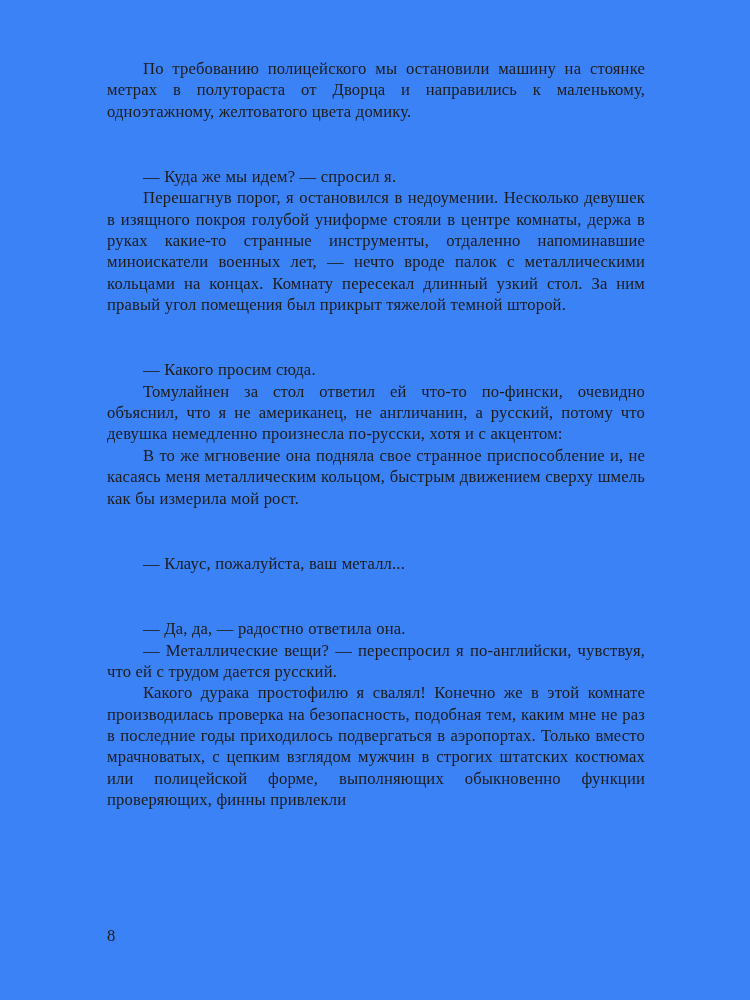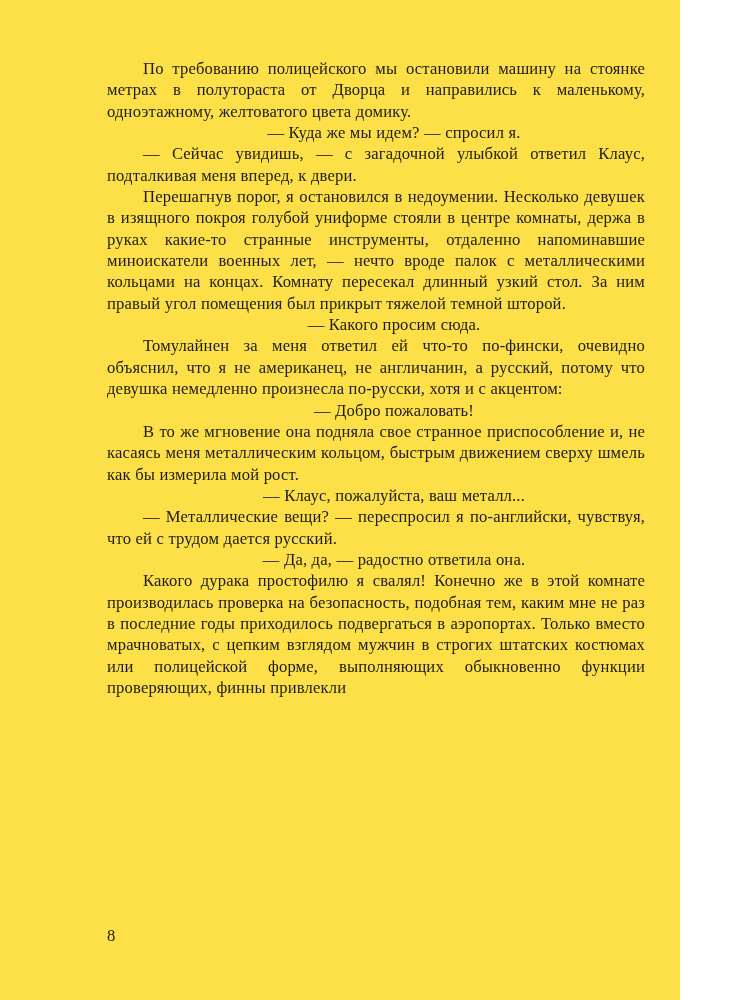--- a/index.html
+++ b/index.html
@@ -12,23 +12,23 @@
     height: 1000px;
     background: #ffffff;
     font-family: "Liberation Serif", "DejaVu Serif", serif;
     color: #1c1c1c;
     -webkit-font-smoothing: antialiased;
   }
 
   .page {
     position: relative;
     box-sizing: border-box;
-    width: 680px;
+    width: 750px;
     height: 1000px;
-    background: #fde047;
+    background: #3b82f6;
     overflow: hidden;
   }
 
   .text-block {
     position: absolute;
     left: 107px;
     top: 58px;
     width: 538px;
   }
 
@@ -38,48 +38,47 @@
     text-align: justify;
     font-size: 16.6px;
     line-height: 21.35px;
     letter-spacing: 0.01em;
     word-spacing: 0.005em;
     hyphens: manual;
   }
 
   
   .para.dialogue {
-    text-align: center;
+    text-align: left;
+    margin-top: 44px;
   }
 
   .page-number {
     position: absolute;
     left: 107px;
     top: 925px;
     font-size: 16.6px;
     line-height: 21px;
     color: #1c1c1c;
     letter-spacing: 0.01em;
   }
 </style>
 </head>
 <body>
 
 <div class="page">
 
   <div class="text-block">
     <p class="para">По требованию полицейского мы остановили машину на сто­янке метрах в полутораста от Дворца и направились к маленькому, одноэтажному, желтоватого цвета домику.</p>
     <p class="para dialogue">— Куда же мы идем? — спросил я.</p>
-    <p class="para">— Сейчас увидишь, — с загадочной улыбкой ответил Клаус, подталкивая меня вперед, к двери.</p>
     <p class="para">Перешагнув порог, я остановился в недоумении. Несколько де­вушек в изящного покроя голубой униформе стояли в центре ком­наты, держа в руках какие-то странные инструменты, отдаленно напоминавшие миноискатели военных лет, — нечто вроде палок с металлическими кольцами на концах. Комнату пересекал длин­ный узкий стол. За ним правый угол помещения был прикрыт тя­желой темной шторой.</p>
     <p class="para dialogue">— Какого просим сюда.</p>
-    <p class="para">Томулайнен за меня ответил ей что-то по-фински, очевидно объяснил, что я не американец, не англичанин, а русский, по­тому что девушка немедленно произнесла по-русски, хотя и с ак­центом:</p>
-    <p class="para dialogue">— Добро пожаловать!</p>
+    <p class="para">Томулайнен за стол ответил ей что-то по-фински, очевидно объяснил, что я не американец, не англичанин, а русский, по­тому что девушка немедленно произнесла по-русски, хотя и с ак­центом:</p>
     <p class="para">В то же мгновение она подняла свое странное приспособле­ние и, не касаясь меня металлическим кольцом, быстрым движе­нием сверху шмель как бы измерила мой рост.</p>
     <p class="para dialogue">— Клаус, пожалуйста, ваш металл...</p>
+    <p class="para dialogue">— Да, да, — радостно ответила она.</p>
     <p class="para">— Металлические вещи? — переспросил я по-английски, чув­ствуя, что ей с трудом дается русский.</p>
-    <p class="para dialogue">— Да, да, — радостно ответила она.</p>
     <p class="para">Какого дурака простофилю я свалял! Конечно же в этой ком­нате производилась проверка на безопасность, подобная тем, ка­ким мне не раз в последние годы приходилось подвергаться в аэро­портах. Только вместо мрачноватых, с цепким взглядом мужчин в строгих штатских костюмах или полицейской форме, выполня­ющих обыкновенно функции проверяющих, финны привлекли</p>
   </div>
 
   <div class="page-number">8</div>
 
 </div>
 
 </body></html>

